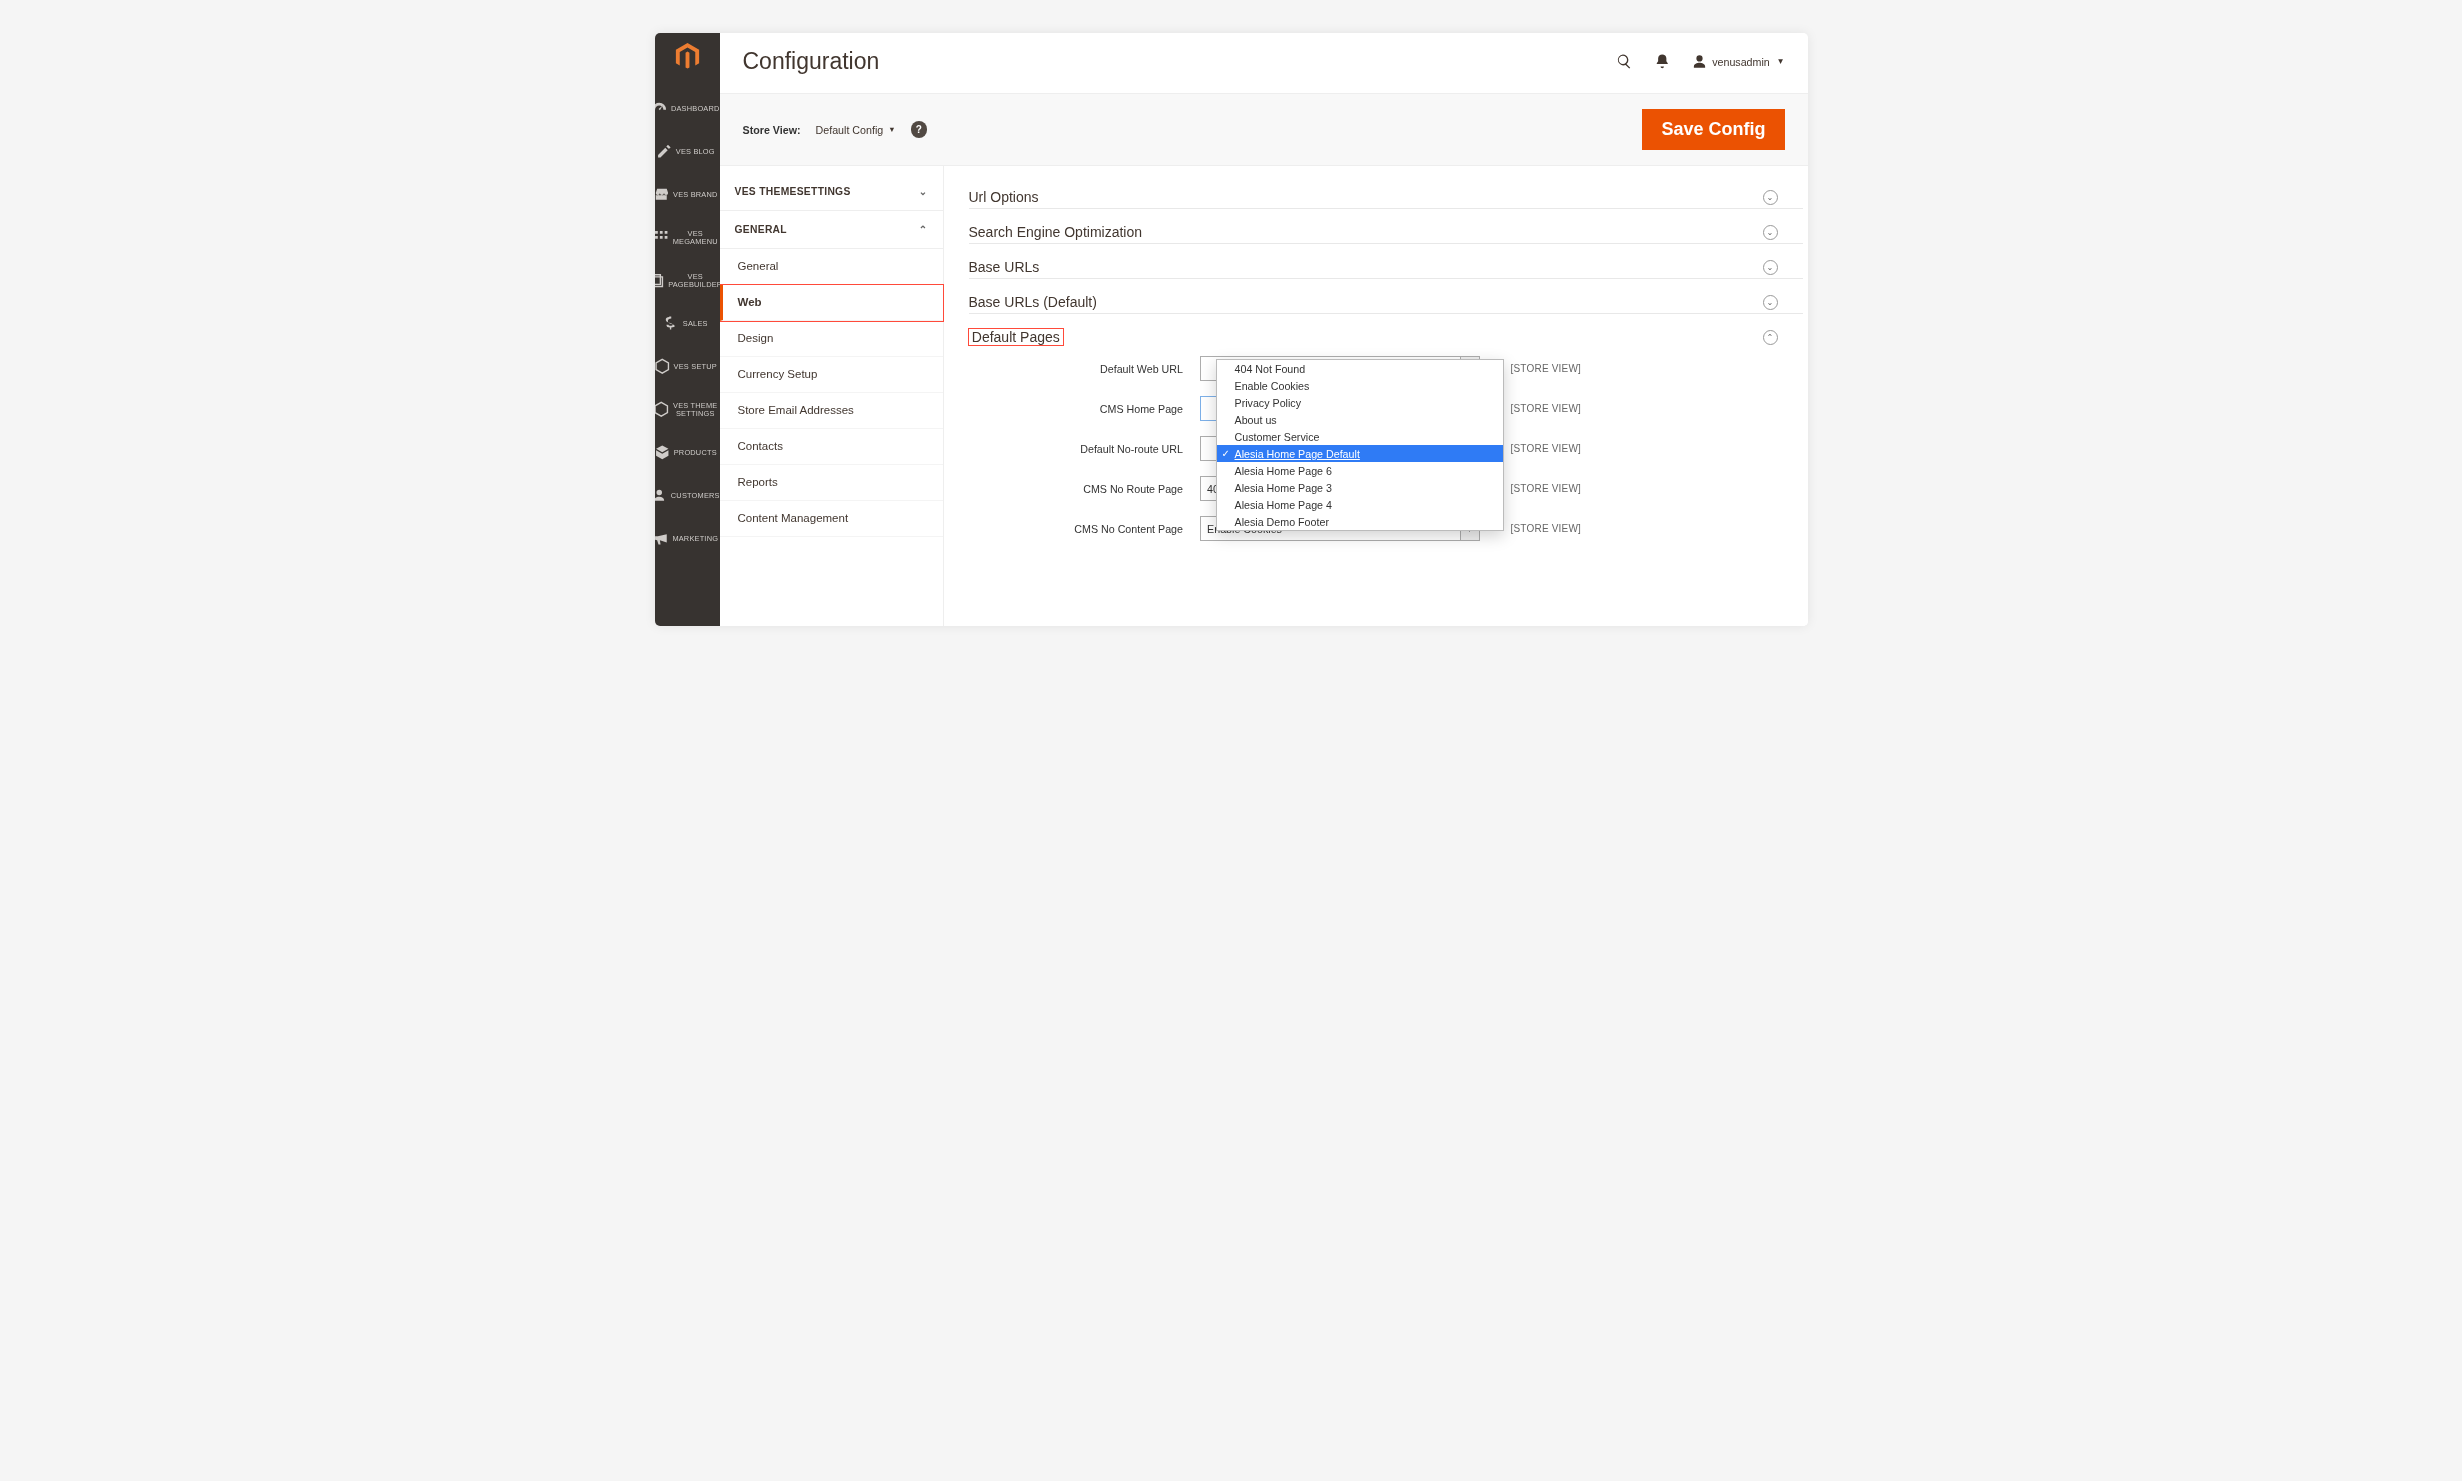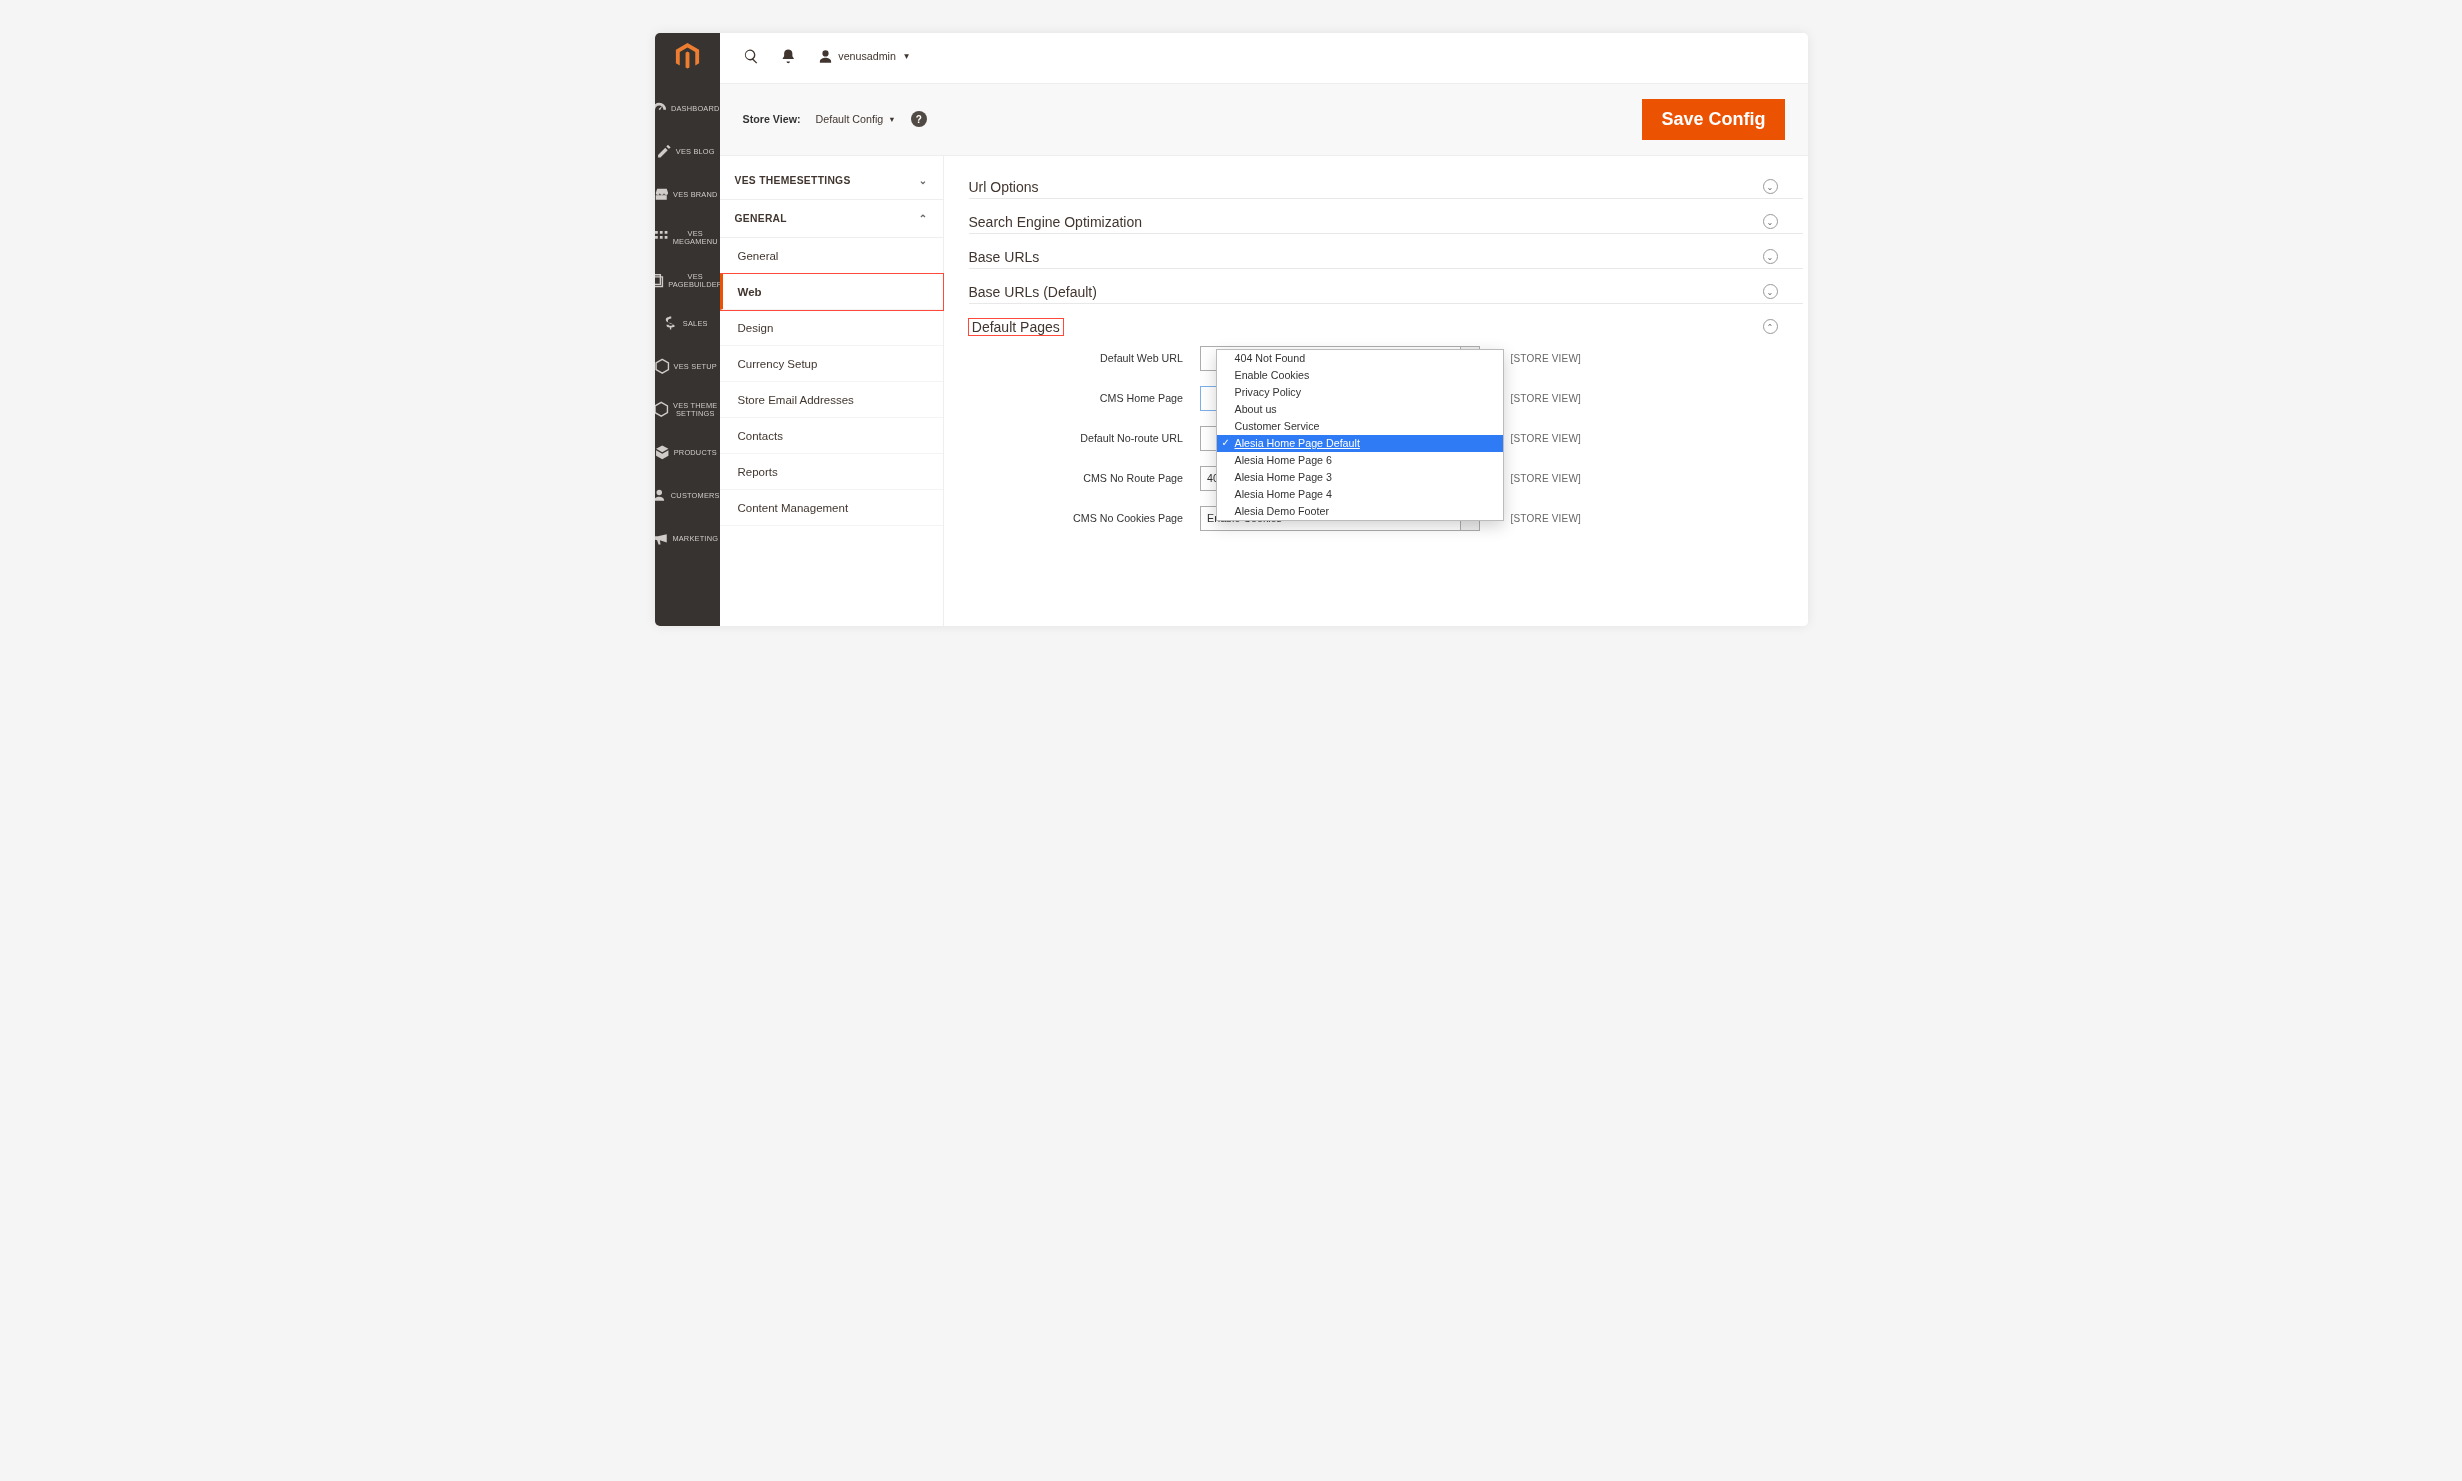--- a/index.html
+++ b/index.html
@@ -150,20 +150,21 @@
               <path d="M3 10v4l3 1 2 6h3l-1-6 10 3V6L7 9H3z"></path>
             </svg>
           </span>
           <span class="nav-label">MARKETING</span>
         </div>
       </div>
   </div>
 
   <div class="main">
     <div class="topbar">
+      <div class="page-title">Configuration</div>
       <div class="top-icons">
         <span class="ic">
             <svg viewBox="0 0 24 24">
               <path d="M10 2a8 8 0 015.3 13.9l5.4 5.4-1.4 1.4-5.4-5.4A8 8 0 1110 2zm0 2a6 6 0 100 12 6 6 0 000-12z"></path>
             </svg>
           </span>
         <span class="ic">
             <svg viewBox="0 0 24 24">
               <path d="M12 2a6 6 0 00-6 6v4l-2 3v1h16v-1l-2-3V8a6 6 0 00-6-6zm0 20a2.5 2.5 0 002.5-2.5h-5A2.5 2.5 0 0012 22z"></path>
             </svg>
@@ -276,21 +277,21 @@
             <div class="field-label">CMS No Route Page</div>
             <div class="field-control">
                 <div class="sel">
                   <span>404 Not Found</span>
                 </div>
               </div>
             <div class="scope">[STORE VIEW]</div>
           </div>
 
           <div class="field-row">
-            <div class="field-label">CMS No Cookies Page</div>
+            <div class="field-label">CMS No Content Page</div>
             <div class="field-control">
                 <div class="sel">
                   <span>Enable Cookies</span>
                 </div>
               </div>
             <div class="scope">[STORE VIEW]</div>
           </div>
         </div>
 
       </div>

